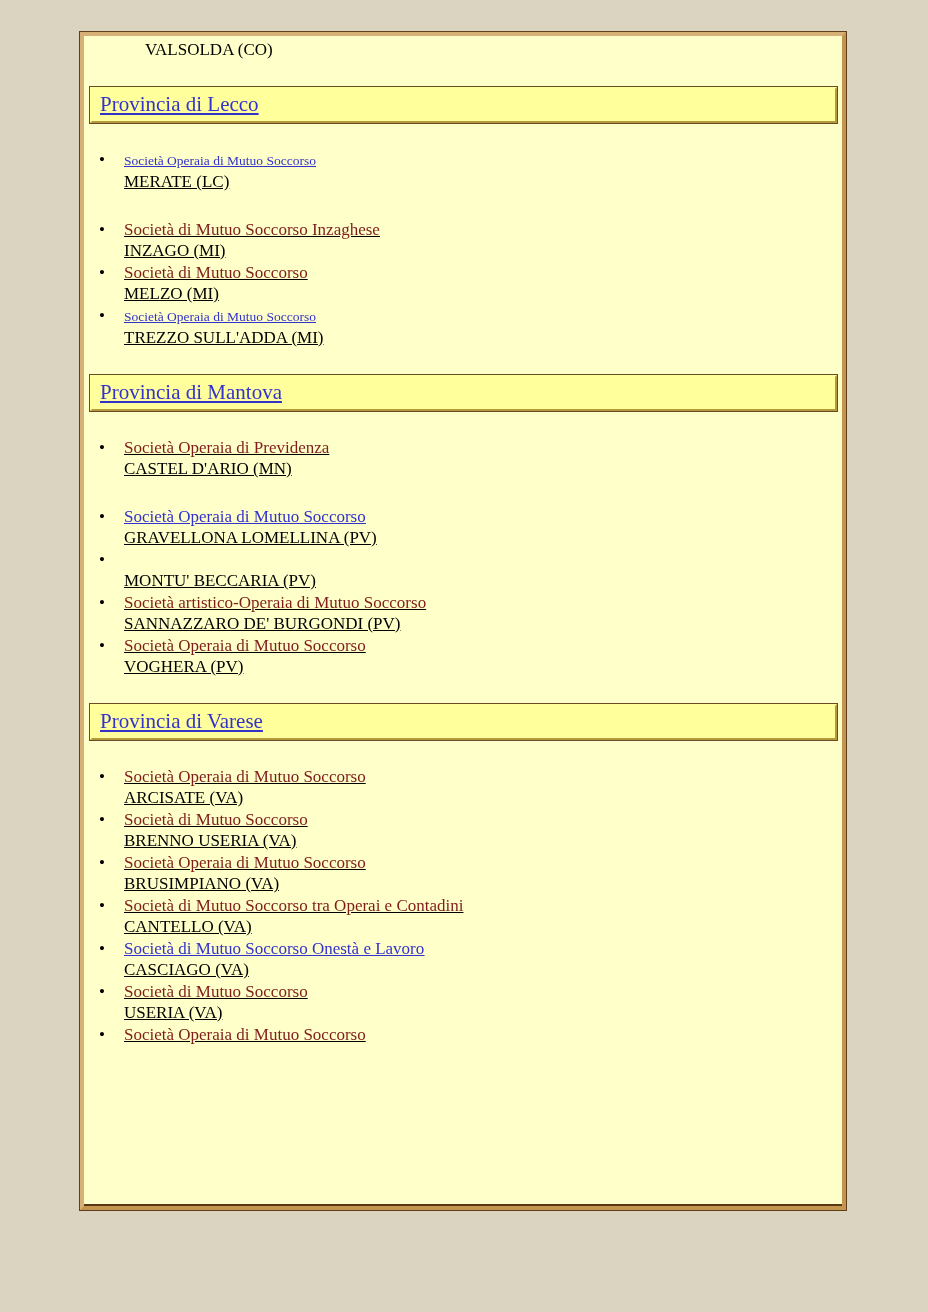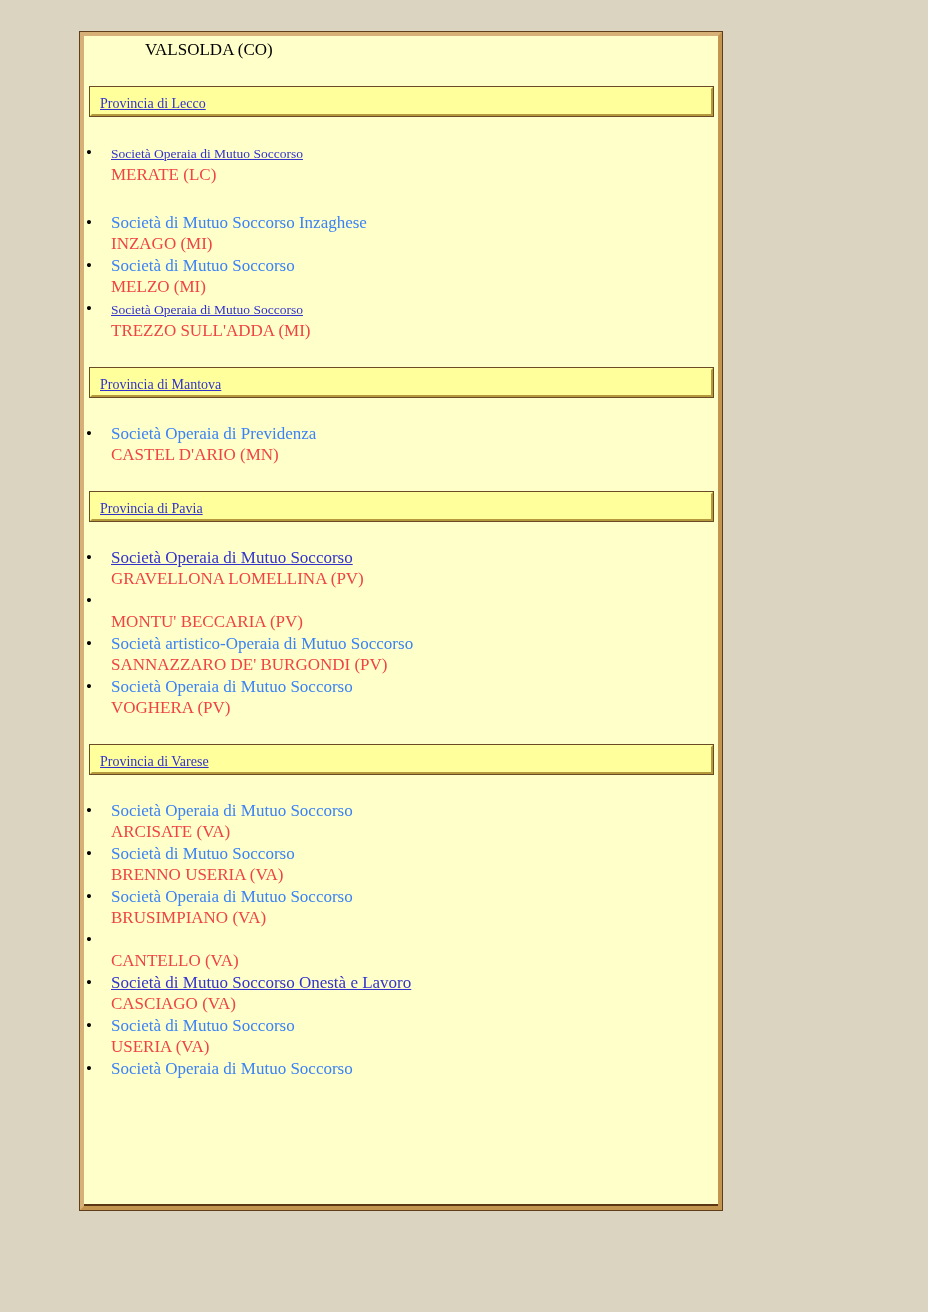--- a/index.html
+++ b/index.html
@@ -12,21 +12,21 @@
     background: #DAD4C1;
     font-family: "Liberation Serif", serif;
     color: #000;
     overflow: hidden;
     position: relative;
   }
   .content-box {
     position: absolute;
     left: 80px;
     top: 32px;
-    width: 642px;
+    width: 766px;
     height: 1178px;
     box-sizing: border-box;
     background: #FFFFC9;
     border: 4px solid;
     border-color: #D7B078 #C3954F #C3954F #D7B078;
     outline: 1px solid #5F3E1C;
     box-shadow: inset 0 -2px 0 #5a3614;
     overflow: hidden;
   }
   .partial-item {
@@ -34,50 +34,51 @@
     padding-left: 61px;
     font-size: 17px;
     line-height: 21.5px;
   }
   .province-bar {
     margin: 26px 5px 26px 6px;
     background: #FFFF9C;
     border: 2px solid;
     border-color: #FFFF9C #B49A3C #B49A3C #FFFF9C;
     outline: 1px solid #6B4A26;
-    padding: 5px 8px 0 8px;
-    font-size: 14px;
+    padding: 5px 8px 7px 8px;
+    font-size: 21px;
     line-height: 20px;
   }
   a {
     color: #3333CC;
     text-decoration: underline;
   }
   ul.society-list {
     margin: 26px 0;
-    padding: 0 0 0 27px;
+    padding: 0 0 0 40px;
     list-style: none;
+    text-decoration: underline;
   }
   ul.society-list li {
     position: relative;
     font-size: 17px;
     line-height: 21.5px;
   }
   ul.society-list li::before {
     content: "\2022";
     position: absolute;
     left: -25px;
     top: 0;
     font-size: 17px;
     color: #000;
   }
   .link-sm { font-size: 13.5px; }
   .link-lg { font-size: 17px; }
-  .society-name { color: #3b82f6; }
-  .society-city { color: #ef4444; }
+  .society-name { color: #7f1d1d; }
+  .society-city { color: #000000; }
 </style>
 </head>
 <body>
 
 <div class="content-box">
 
   <div class="partial-item">VALSOLDA (CO)</div>
 
   <div class="province-bar">
     <a href="#">Provincia di Lecco</a>
@@ -107,23 +108,20 @@
   <div class="province-bar">
     <a href="#">Provincia di Mantova</a>
   </div>
   <ul class="society-list">
     <li>
       <span class="society-name">Società Operaia di Previdenza</span><br>
       <span class="society-city">CASTEL D'ARIO (MN)</span>
     </li>
   </ul>
 
-  <div class="province-bar">
-    <a href="#">Provincia di Pavia</a>
-  </div>
   <ul class="society-list">
     <li>
       <a href="#" class="link-lg">Società Operaia di Mutuo Soccorso</a><br>
       <span class="society-city">GRAVELLONA LOMELLINA (PV)</span>
     </li>
     <li>
       <br>
       <span class="society-city">MONTU' BECCARIA (PV)</span>
     </li>
     <li>
@@ -146,21 +144,21 @@
     </li>
     <li>
       <span class="society-name">Società di Mutuo Soccorso</span><br>
       <span class="society-city">BRENNO USERIA (VA)</span>
     </li>
     <li>
       <span class="society-name">Società Operaia di Mutuo Soccorso</span><br>
       <span class="society-city">BRUSIMPIANO (VA)</span>
     </li>
     <li>
-      <br>
+      <span class="society-name">Società di Mutuo Soccorso tra Operai e Contadini</span><br>
       <span class="society-city">CANTELLO (VA)</span>
     </li>
     <li>
       <a href="#" class="link-lg">Società di Mutuo Soccorso Onestà e Lavoro</a><br>
       <span class="society-city">CASCIAGO (VA)</span>
     </li>
     <li>
       <span class="society-name">Società di Mutuo Soccorso</span><br>
       <span class="society-city">USERIA (VA)</span>
     </li>

